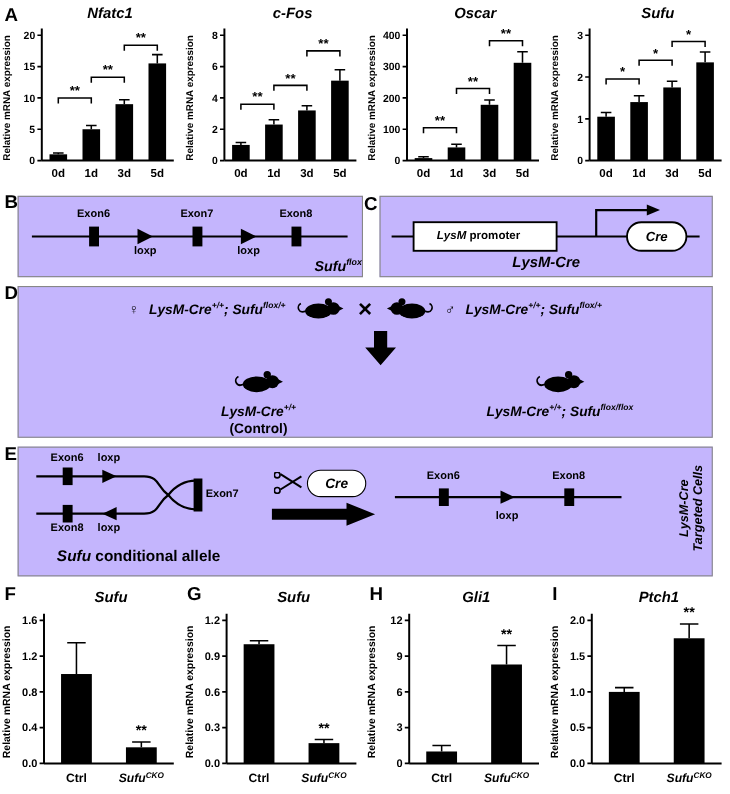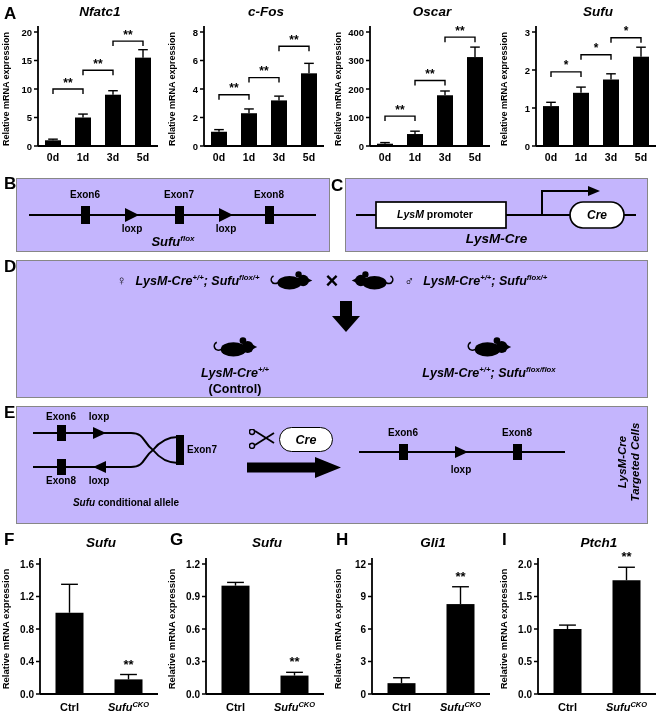--- a/index.html
+++ b/index.html
@@ -6,35 +6,35 @@
 html,body{background:#fff}
 .page{position:relative;width:664px;height:722px;background:#fff;font-family:"Liberation Sans","DejaVu Sans",sans-serif;color:#000;overflow:hidden}
 .panel-letter{position:absolute;font-size:17px;font-weight:bold;z-index:6}
 .pbox{position:absolute;border:1.5px solid #878787;background:#c4b5fd}
 .chart{position:absolute}
 .dsvg{position:absolute}
 .dsvg .shape{fill:#000}
 .dsvg .dline{stroke:#000;stroke-width:2;fill:none}
 .lbl{position:absolute;font-size:10px;font-weight:bold;text-align:center;width:44px}
 .lbl-left{text-align:left}
-.allele-label{position:absolute;text-align:center;font-size:13px;font-weight:bold;font-style:italic}
+.allele-label{position:absolute;text-align:right;font-size:13px;font-weight:bold;font-style:italic}
 .box-label{position:absolute;font-size:10.5px;font-weight:bold;text-align:center}
 .box-label .gene-i{font-style:italic}
 .caption-italic{position:absolute;text-align:center;font-weight:bold;font-style:italic;font-size:13.5px}
 .crebox{position:absolute;border:1.7px solid #000;border-radius:13px;display:flex;align-items:center;justify-content:center;font-style:italic;font-weight:bold;font-size:12.5px;background:#fff}
 .geno{font-size:12.5px;font-weight:bold;font-style:italic;white-space:nowrap}
 .geno-u{font-style:normal}
 .sex{font-size:13px;font-weight:bold}
 .cross{font-size:22px;font-weight:bold;line-height:1;margin:0 4px}
 .d-parents{position:absolute;left:0;top:8px;width:100%;display:flex;justify-content:center;align-items:center;gap:9px}
 .d-off{position:absolute;text-align:center}
 .d-off .geno{display:block;margin-top:2px}
 .mouse{display:inline-block}
 .flip{transform:scaleX(-1)}
-.ecap{position:absolute;font-size:10px;font-weight:bold;text-align:center}
+.ecap{position:absolute;font-size:14px;font-weight:bold;text-align:center}
 .ecap .gene{font-style:italic}
 .side-label{position:absolute;left:557px;top:42px;width:110px;transform:rotate(-90deg);text-align:center;font-weight:bold;font-style:italic;font-size:11.5px;line-height:13px;white-space:nowrap}
 sup{font-size:0.62em}
 svg text{fill:#000}
 </style>
 </head>
 <body>
 
 <svg width="0" height="0" style="position:absolute" aria-hidden="true">
   <symbol id="mouse-sym" viewBox="0 0 58 30">
@@ -256,21 +256,21 @@
     <svg class="dsvg" style="left:314px;top:40px" width="30" height="32" viewBox="0 0 30 32">
       <polygon class="shape" points="9,0 21,0 21,15 29,15 15,31 1,15 9,15"></polygon>
     </svg>
     <div class="d-off" style="left:98px;top:74px;width:240px">
       <svg class="mouse flip" width="46" height="24">
           <use href="#mouse-sym"></use>
         </svg>
       <div class="geno">LysM-Cre<sup>+/+</sup></div>
       <div class="geno geno-u">(Control)</div>
     </div>
-    <div class="d-off" style="left:347px;top:74px;width:250px">
+    <div class="d-off" style="left:367px;top:74px;width:250px">
       <svg class="mouse flip" width="46" height="24">
           <use href="#mouse-sym"></use>
         </svg>
       <div class="geno">LysM-Cre<sup>+/+</sup>; Sufu<sup>flox/flox</sup></div>
     </div>
   </div>
 
   <div class="pbox" style="left:16px;top:406px;width:632px;height:118px">
     <svg class="dsvg" style="left:12px;top:16px" width="210" height="62" viewBox="0 0 210 62">
       <path d="M4 10 H102 C116 10 114 20 124 27 C132 17 140 14 149 14" class="dline"></path>

